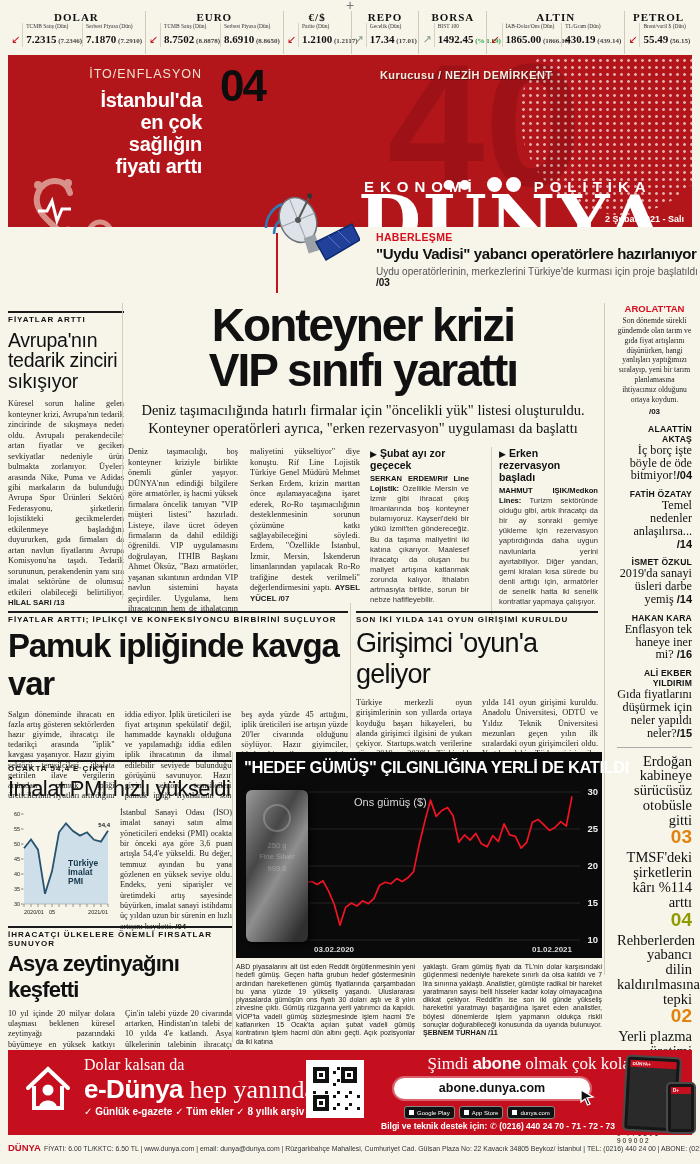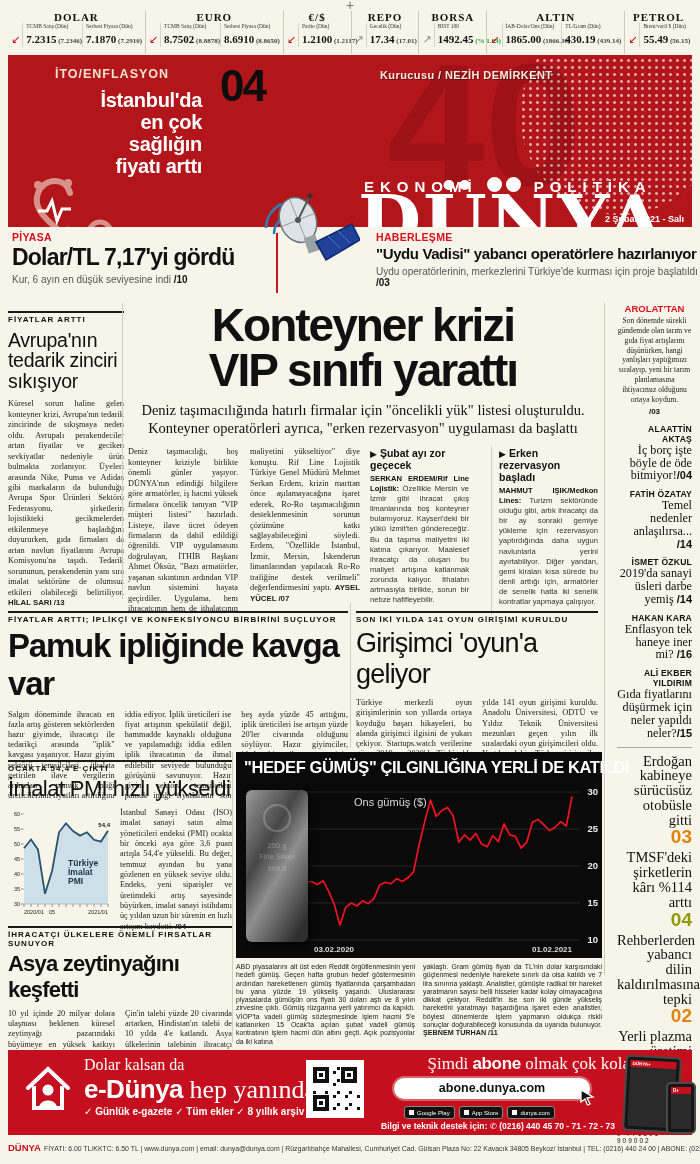--- a/index.html
+++ b/index.html
@@ -18,21 +18,21 @@
   .tlabel{font-size:5.5px;color:#333;font-family:"Liberation Serif","DejaVu Serif",serif;white-space:nowrap;}
   .tvals{white-space:nowrap;}
   .tval{font-size:11px;font-weight:bold;font-family:"Liberation Serif","DejaVu Serif",serif;}
   .tprev{font-size:7px;font-weight:bold;color:#444;font-family:"Liberation Serif","DejaVu Serif",serif;}
   
   #masthead{position:absolute;top:55px;left:8px;width:684px;height:172px;background:#b2161b;overflow:hidden;}
   .globe{position:absolute;right:-28px;top:-40px;width:200px;height:200px;border-radius:50%;
     background-image:radial-gradient(rgba(255,255,255,.85) 1.1px,rgba(255,255,255,0) 1.7px);
     background-size:7px 7px;opacity:.75;}
   .watermark{position:absolute;right:110px;top:-18px;font-size:175px;font-weight:900;color:rgba(40,0,0,.14);line-height:1;}
-  .mh-kicker{position:absolute;left:14px;top:12px;width:180px;text-align:center;color:#f3e3cf;font-weight:bold;font-size:12.5px;letter-spacing:1px;}
+  .mh-kicker{position:absolute;left:14px;top:12px;width:180px;text-align:right;color:#f3e3cf;font-weight:normal;font-size:12.5px;letter-spacing:1px;}
   .mh-title{position:absolute;left:14px;top:34px;width:180px;text-align:right;color:#fff;font-weight:bold;font-size:20px;line-height:1.1;white-space:pre-line;letter-spacing:-.3px;}
   .mh-page{position:absolute;left:212px;top:6px;font-size:44px;font-weight:900;color:#0d0d0d;letter-spacing:-2px;}
   .founder{position:absolute;left:372px;top:14px;color:#f6ece2;font-weight:bold;font-size:11px;letter-spacing:.4px;text-shadow:1px 1px 0 rgba(60,0,0,.6);}
   .tagline{position:absolute;left:356px;top:122px;display:flex;align-items:center;gap:9px;color:#fff;font-weight:bold;font-size:15px;letter-spacing:6px;}
   .tagdot{width:15px;height:15px;border-radius:50%;background:#fff;display:inline-block;margin-right:4px;}
   .logo{position:absolute;left:350px;top:134px;font-family:"DejaVu Serif","Liberation Serif",serif;font-weight:bold;font-size:70px;line-height:.92;color:#fff;letter-spacing:2px;transform:scaleX(1.04);transform-origin:left;}
   .mh-date{position:absolute;right:8px;bottom:3px;color:#fff;font-weight:bold;font-size:9px;}
   
   #strip{position:absolute;top:227px;left:8px;width:684px;height:74px;}
   .strip-kicker{color:#d60f1e;font-weight:bold;font-size:10.5px;letter-spacing:.3px;}
@@ -255,25 +255,20 @@
       <line x1="38" y1="36" x2="58" y2="18" stroke="#555" stroke-width="2"></line>
       <circle cx="58" cy="18" r="2.5" fill="#333"></circle>
     </g>
     <rect x="46" y="52" width="12" height="16" fill="#9aa2a8" transform="rotate(-18 52 60)"></rect>
     <polygon points="56,58 92,40 100,56 66,76" fill="#20409a" stroke="#0c2a6e" stroke-width="1.5"></polygon>
     <line x1="68" y1="52" x2="80" y2="64" stroke="#5a74c4" stroke-width="1"></line>
     <line x1="78" y1="47" x2="90" y2="59" stroke="#5a74c4" stroke-width="1"></line>
   </svg>
 
   <div id="strip">
-    <div class="piyasa">
-      <div class="strip-kicker">PİYASA</div>
-      <div class="piyasa-title">Dolar/TL 7,17'yi gördü</div>
-      <div class="strip-sub"><span>Kur, 6 ayın en düşük seviyesine indi </span><b>/10</b></div>
-    </div>
     <div class="strip-div"></div>
     <div class="haber">
       <div class="strip-kicker">HABERLEŞME</div>
       <div class="haber-title">"Uydu Vadisi" yabancı operatörlere hazırlanıyor</div>
       <div class="strip-sub"><span>Uydu operatörlerinin, merkezlerini Türkiye'de kurması için proje başlatıldı </span><b>/03</b></div>
     </div>
   </div>
 
   <div id="leftcol">
     <div class="kicker">FİYATLAR ARTTI</div>
@@ -496,21 +491,21 @@
         </span>
         <span class="badge">
           <span class="bico"></span>
           <span>App Store</span>
         </span>
         <span class="badge">
           <span class="bico"></span>
           <span>dunya.com</span>
         </span>
       </div>
-    <div class="bn-support">Bilgi ve teknik destek için: ✆ (0216) 440 45 70 - 71 - 72 - 73</div>
+    <div class="bn-support">Bilgi ve teknik destek için: ✆ (0216) 440 24 70 - 71 - 72 - 73</div>
     <div class="device" style="left:616px;top:6px;width:52px;height:72px;transform:rotate(3deg);">
       <div class="scr">
           <div class="bar">DÜNYA+</div>
         </div>
     </div>
     <div class="device" style="left:658px;top:32px;width:26px;height:48px;">
       <div class="scr">
           <div class="bar">D+</div>
         </div>
     </div>

